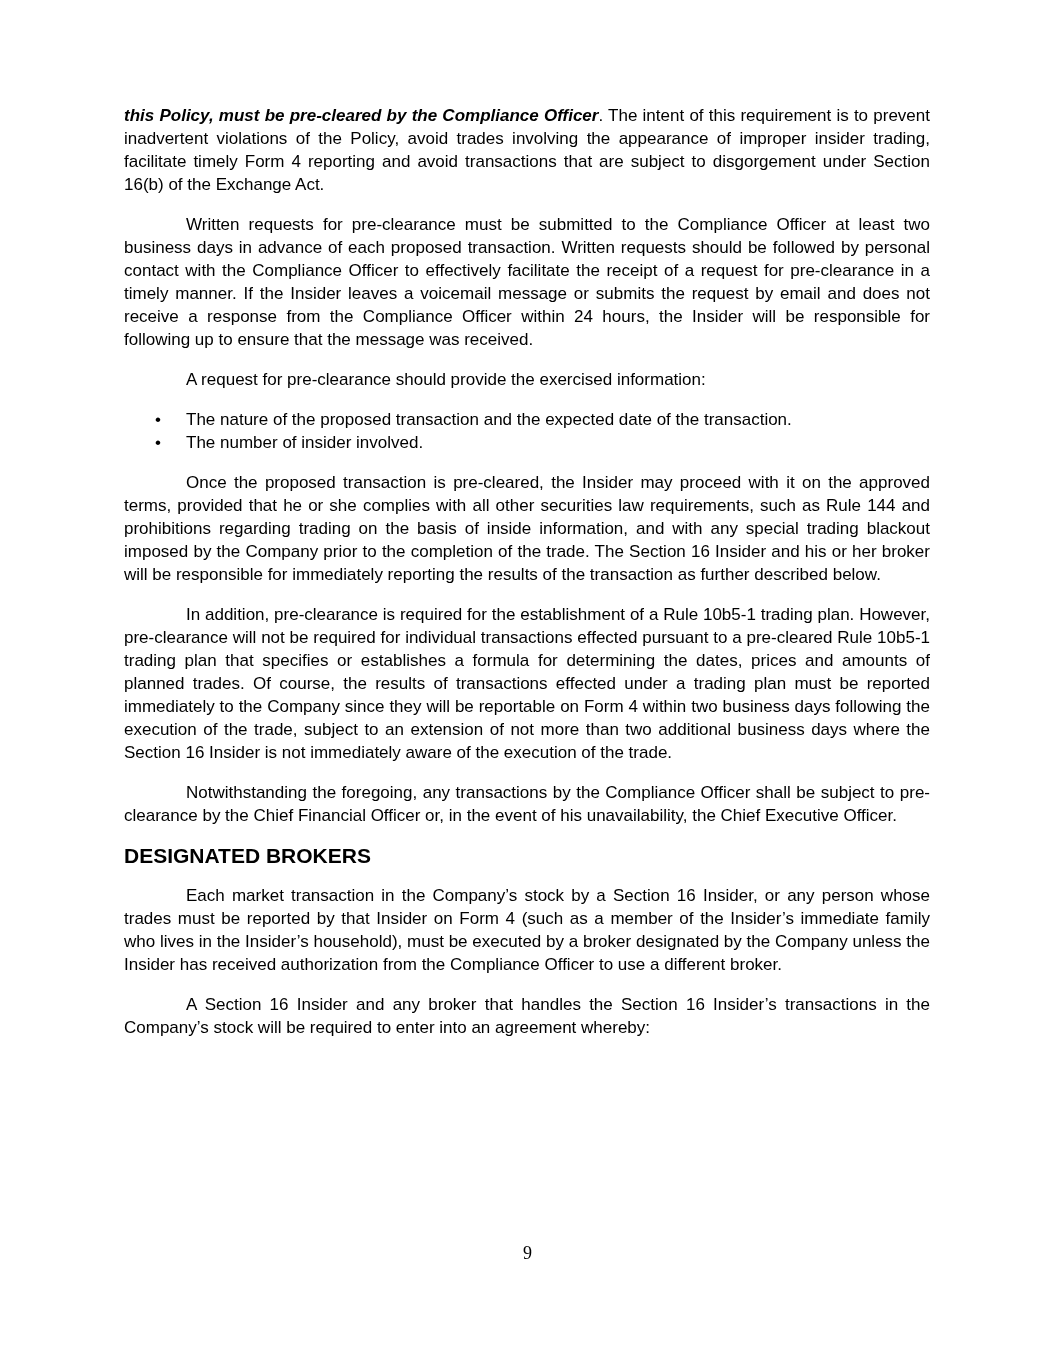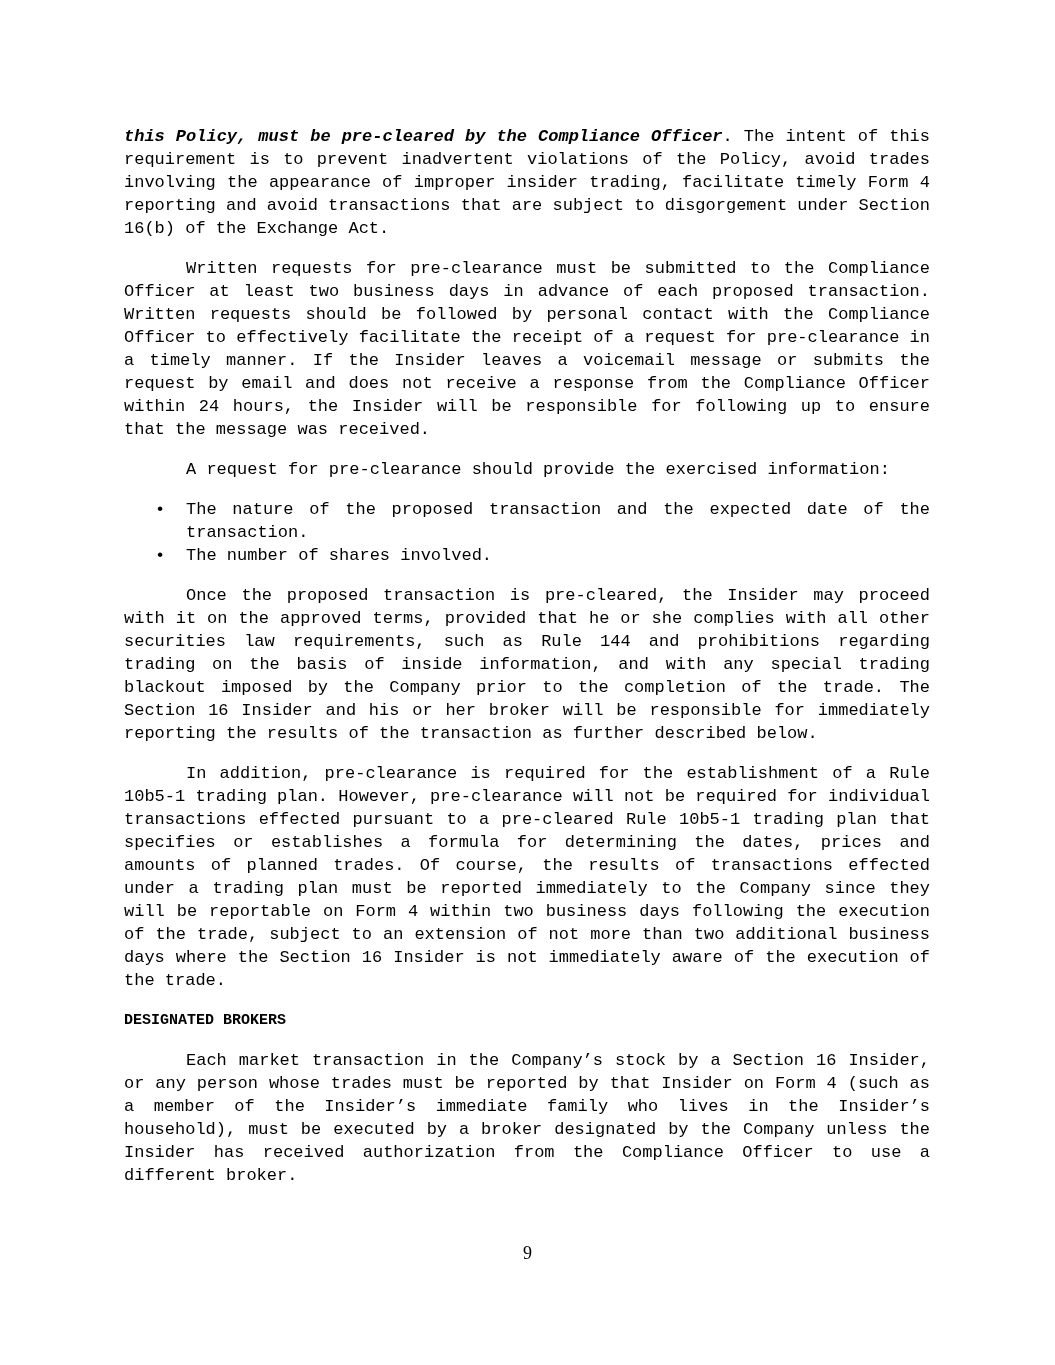--- a/index.html
+++ b/index.html
@@ -14,23 +14,22 @@
     background: #ffffff;
     color: #000000;
     font-family: "Liberation Sans", sans-serif;
     font-size: 17px;
     line-height: 23px;
     overflow: hidden;
   }
   .content {
     position: absolute;
     left: 124px;
-    top: 125px;
+    top: 104px;
     width: 806px;
-    font-family: Liberation Mono, monospace;
   }
   .p {
     margin: 0 0 17px 0;
     text-align: justify;
     text-indent: 62px;
   }
   .p.no-indent {
     text-indent: 0;
   }
   .bi {
@@ -47,21 +46,21 @@
     padding-left: 62px;
     text-align: justify;
   }
   ul.bullets li::before {
     content: "\2022";
     position: absolute;
     left: 31px;
     top: 0;
   }
   .heading {
-    font-size: 15px;
+    font-size: 21px;
     font-weight: bold;
     margin: 0 0 17px 0;
     text-align: left;
   }
   .page-number {
     position: absolute;
     left: 0;
     right: 0;
     top: 1242px;
     text-align: center;
@@ -77,29 +76,31 @@
   <div class="content">
 
     <p class="p no-indent"><span class="bi">this Policy, must be pre-cleared by the Compliance Officer</span><span>.  The intent of this requirement is to prevent inadvertent violations of the Policy, avoid trades involving the appearance of improper insider trading, facilitate timely Form 4 reporting and avoid transactions that are subject to disgorgement under Section 16(b) of the Exchange Act.</span></p>
 
     <p class="p">Written requests for pre-clearance must be submitted to the Compliance Officer at least two business days in advance of each proposed transaction.  Written requests should be followed by personal contact with the Compliance Officer to effectively facilitate the receipt of a request for pre-clearance in a timely manner.  If the Insider leaves a voicemail message or submits the request by email and does not receive a response from the Compliance Officer within 24 hours, the Insider will be responsible for following up to ensure that the message was received.</p>
 
     <p class="p">A request for pre-clearance should provide the exercised information:</p>
 
     <ul class="bullets">
       <li>The nature of the proposed transaction and the expected date of the transaction.</li>
-      <li>The number of shares involved.</li>
+      <li>The number of insider involved.</li>
     </ul>
 
     <p class="p">Once the proposed transaction is pre-cleared, the Insider may proceed with it on the approved terms, provided that he or she complies with all other securities law requirements, such as Rule 144 and prohibitions regarding trading on the basis of inside information, and with any special trading blackout imposed by the Company prior to the completion of the trade.  The Section 16 Insider and his or her broker will be responsible for immediately reporting the results of the transaction as further described below.</p>
 
     <p class="p">In addition, pre-clearance is required for the establishment of a Rule 10b5-1 trading plan. However, pre-clearance will not be required for individual transactions effected pursuant to a pre-cleared Rule 10b5-1 trading plan that specifies or establishes a formula for determining the dates, prices and amounts of planned trades.  Of course, the results of transactions effected under a trading plan must be reported immediately to the Company since they will be reportable on Form 4 within two business days following the execution of the trade, subject to an extension of not more than two additional business days where the Section 16 Insider is not immediately aware of the execution of the trade.</p>
 
+    <p class="p">Notwithstanding the foregoing, any transactions by the Compliance Officer shall be subject to pre-clearance by the Chief Financial Officer or, in the event of his unavailability, the Chief Executive Officer.</p>
 
     <h2 class="heading">DESIGNATED BROKERS</h2>
 
     <p class="p">Each market transaction in the Company’s stock by a Section 16 Insider, or any person whose trades must be reported by that Insider on Form 4 (such as a member of the Insider’s immediate family who lives in the Insider’s household), must be executed by a broker designated by the Company unless the Insider has received authorization from the Compliance Officer to use a different broker.</p>
 
+    <p class="p">A Section 16 Insider and any broker that handles the Section 16 Insider’s transactions in the Company’s stock will be required to enter into an agreement whereby:</p>
 
   </div>
 
   <div class="page-number">9</div>
 </div>
 
 </body></html>

